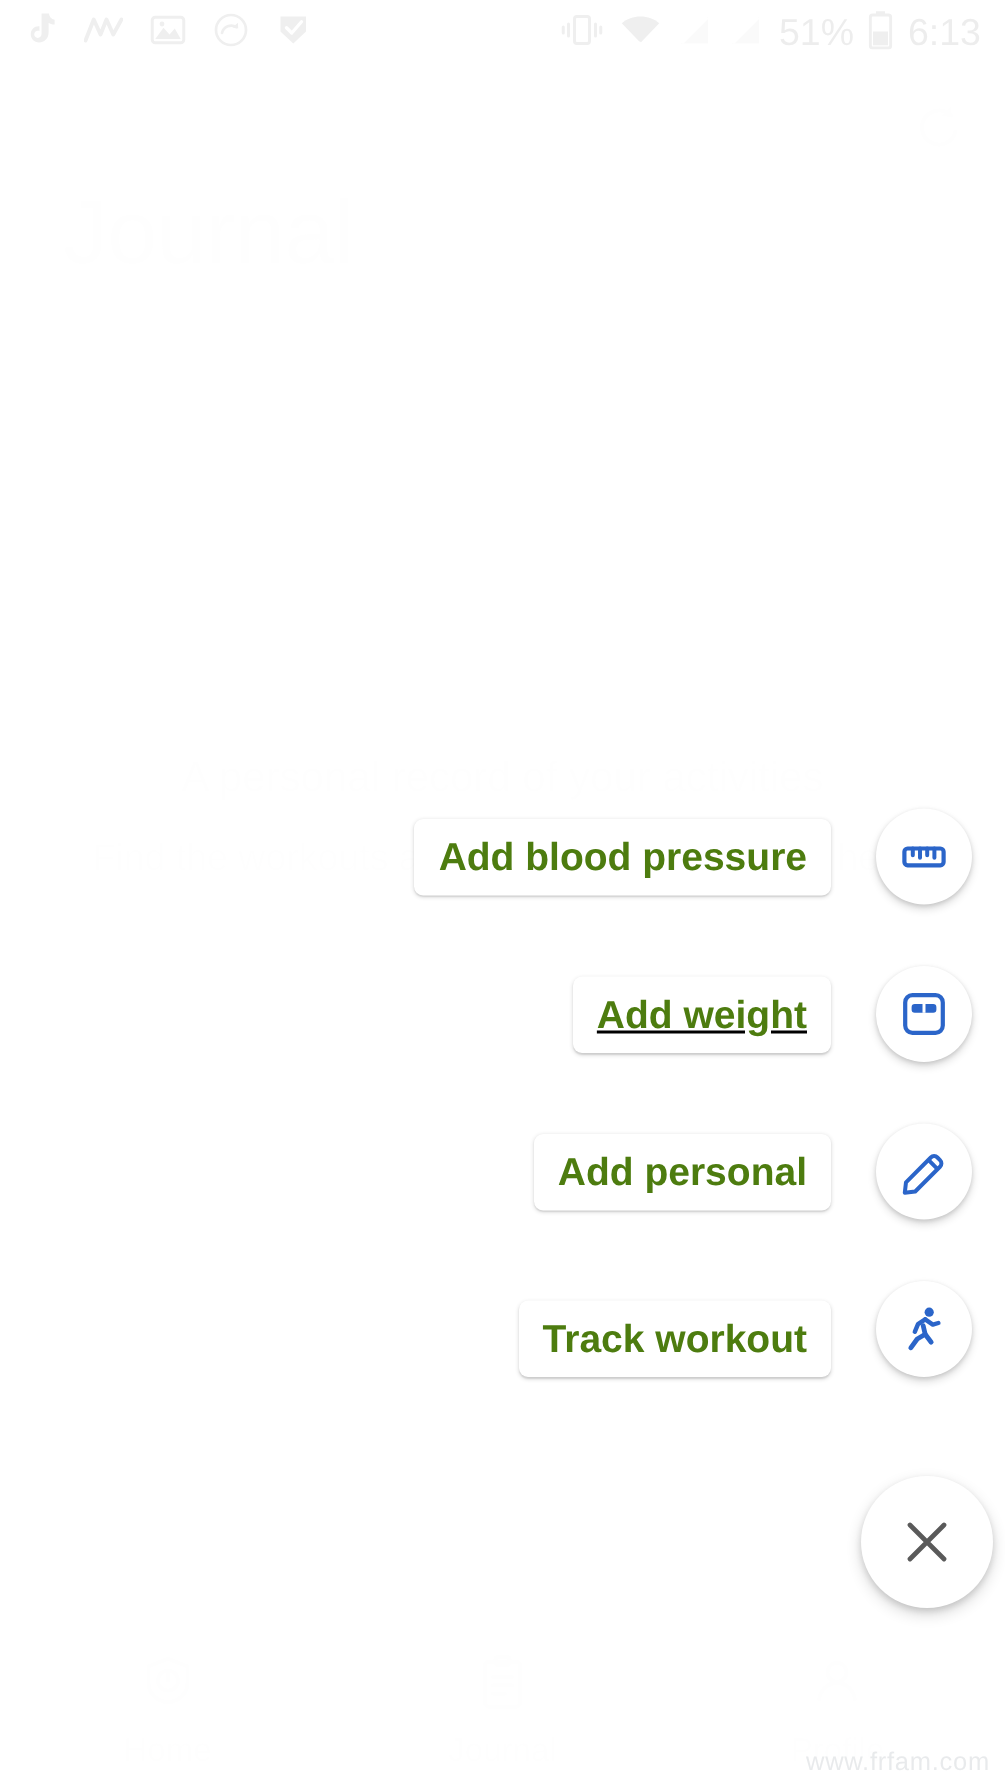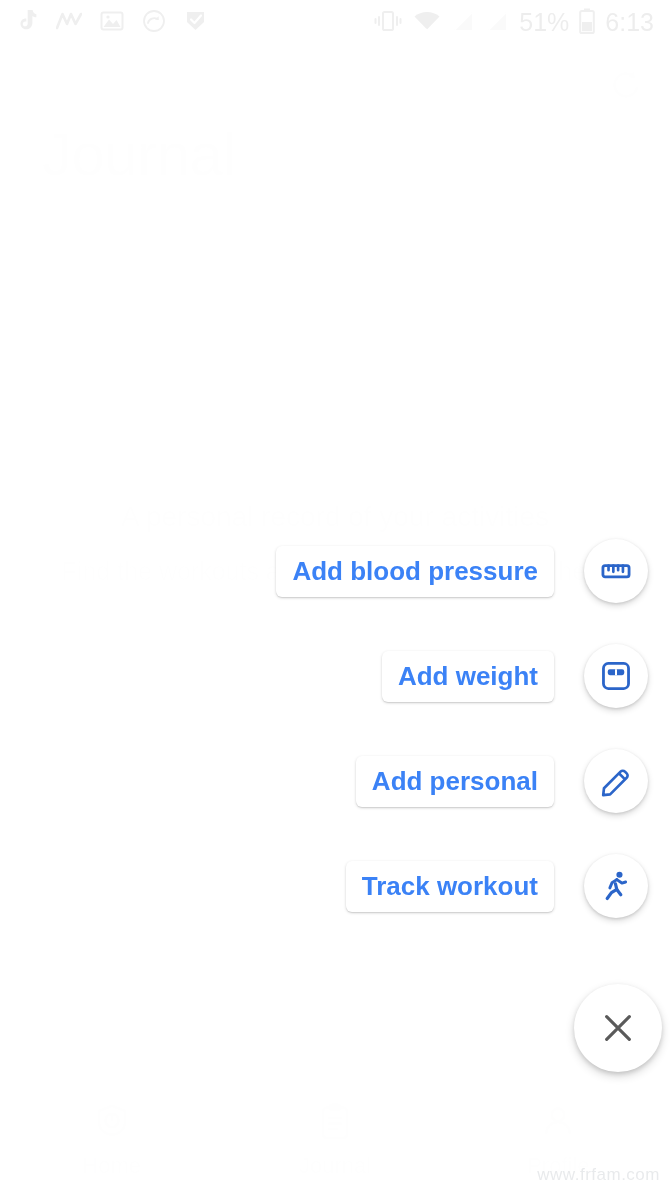--- a/index.html
+++ b/index.html
@@ -91,21 +91,21 @@
     position:absolute; right:22px;
     display:flex; align-items:center; justify-content:flex-end;
     gap:30px;
     pointer-events:auto;
   }
   .sd-chip {
     background:#ffffff;
     border-radius:6px;
     padding:10px 16px;
     font-size:26px; font-weight:700;
-    color:#3b82f6;
+    color:#4d7c0f;
     white-space:nowrap;
     box-shadow:0 1px 3px rgba(0,0,0,0.17), 0 1px 1px rgba(0,0,0,0.08);
   }
   .sd-fab {
     width:64px; height:64px;
     border-radius:50%;
     background:#ffffff;
     display:flex; align-items:center; justify-content:center;
     box-shadow:0 3px 6px rgba(0,0,0,0.15), 0 1px 3px rgba(0,0,0,0.12);
     flex:0 0 auto;
@@ -282,42 +282,42 @@
     <div class="sd-row" style="top:539px;">
       <span class="sd-chip">Add blood pressure</span>
       <span class="sd-fab">
         <svg width="32" height="32" viewBox="0 0 24 24">
           <rect x="2.2" y="8" width="19.6" height="8.4" rx="1.6" stroke="#2b65c9" stroke-width="2.1" fill="none"></rect>
           <path d="M6.4 8 v3.4 M10 8 v4.6 M13.6 8 v3.4 M17.2 8 v4.6" stroke="#2b65c9" stroke-width="2" stroke-linecap="round"></path>
         </svg>
       </span>
     </div>
 
-    <div class="sd-row" style="top:644px;">
+    <div class="sd-row" style="top:644px;text-decoration:underline;">
       <span class="sd-chip">Add weight</span>
       <span class="sd-fab">
         <svg width="32" height="32" viewBox="0 0 24 24">
           <rect x="2.6" y="2.6" width="18.8" height="18.8" rx="3.6" stroke="#2b65c9" stroke-width="2.1" fill="none"></rect>
           <path d="M7.4 7 h9.2 a1.6 1.6 0 0 1 1.6 1.6 v1.2 a1.6 1.6 0 0 1 -1.6 1.6 h-9.2 a1.6 1.6 0 0 1 -1.6 -1.6 v-1.2 a1.6 1.6 0 0 1 1.6 -1.6 z" fill="#2b65c9"></path>
           <path d="M12 7 v4.4" stroke="#ffffff" stroke-width="1.5"></path>
         </svg>
       </span>
     </div>
 
     <div class="sd-row" style="top:749px;">
       <span class="sd-chip">Add personal</span>
       <span class="sd-fab">
         <svg width="32" height="32" viewBox="0 0 24 24">
           <path d="M3 17.4 L15.4 5 a2.3 2.3 0 0 1 3.3 0 l1.3 1.3 a2.3 2.3 0 0 1 0 3.3 L7.6 22 L2.4 22.6 Z" stroke="#2b65c9" stroke-width="2" fill="none" stroke-linejoin="round"></path>
           <path d="M14.2 6.2 L18.8 10.8" stroke="#2b65c9" stroke-width="2"></path>
         </svg>
       </span>
     </div>
 
-    <div class="sd-row" style="top:854px;">
+    <div class="sd-row" style="top:854px;align-items:flex-end;">
       <span class="sd-chip">Track workout</span>
       <span class="sd-fab">
         <svg width="32" height="32" viewBox="0 0 24 24">
           <circle cx="14.6" cy="3.6" r="2.3" fill="#2b65c9"></circle>
           <path d="M12.6 7.2 L9 9.6 L7.4 13.4" stroke="#2b65c9" stroke-width="2.2" fill="none" stroke-linecap="round" stroke-linejoin="round"></path>
           <path d="M12.6 7.2 L16.4 9.8 L19.2 9" stroke="#2b65c9" stroke-width="2.2" fill="none" stroke-linecap="round" stroke-linejoin="round"></path>
           <path d="M11.6 10.4 L12.6 14.6 L15.6 18.6" stroke="#2b65c9" stroke-width="2.4" fill="none" stroke-linecap="round" stroke-linejoin="round"></path>
           <path d="M12.6 14.6 L8.6 17 L5.4 21.4" stroke="#2b65c9" stroke-width="2.4" fill="none" stroke-linecap="round" stroke-linejoin="round"></path>
         </svg>
       </span>

